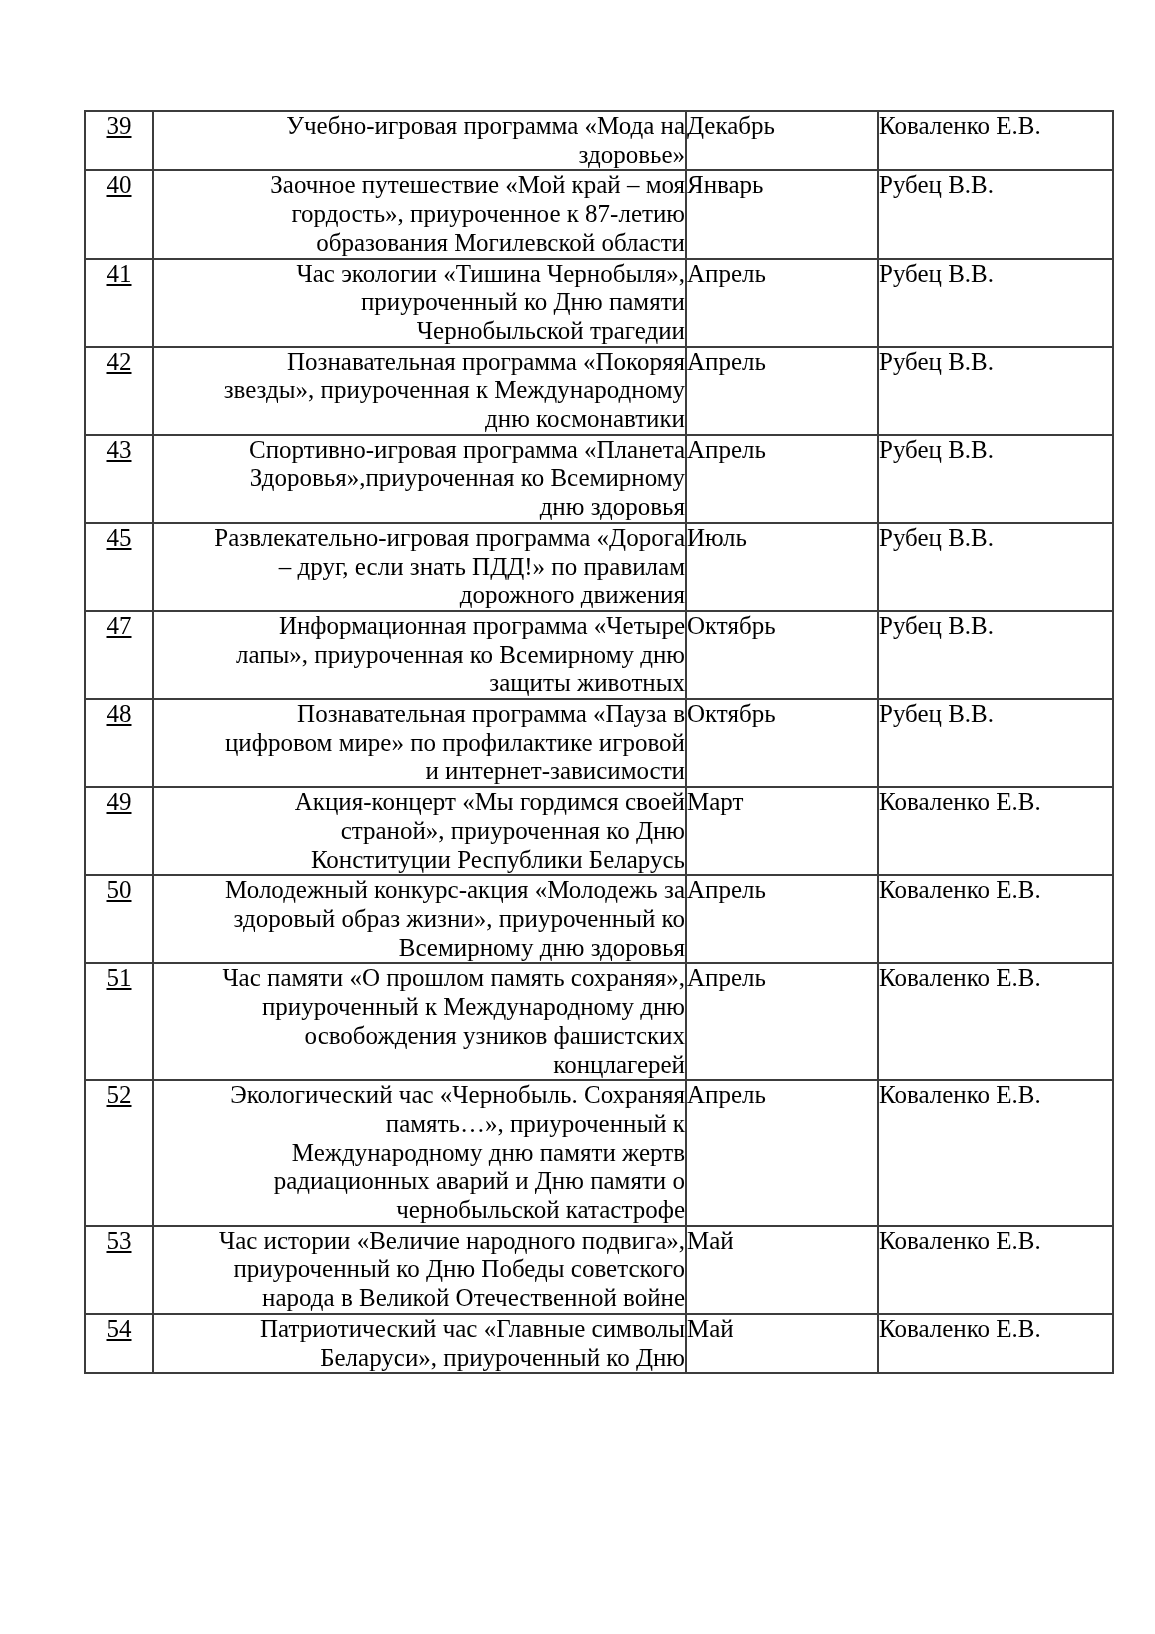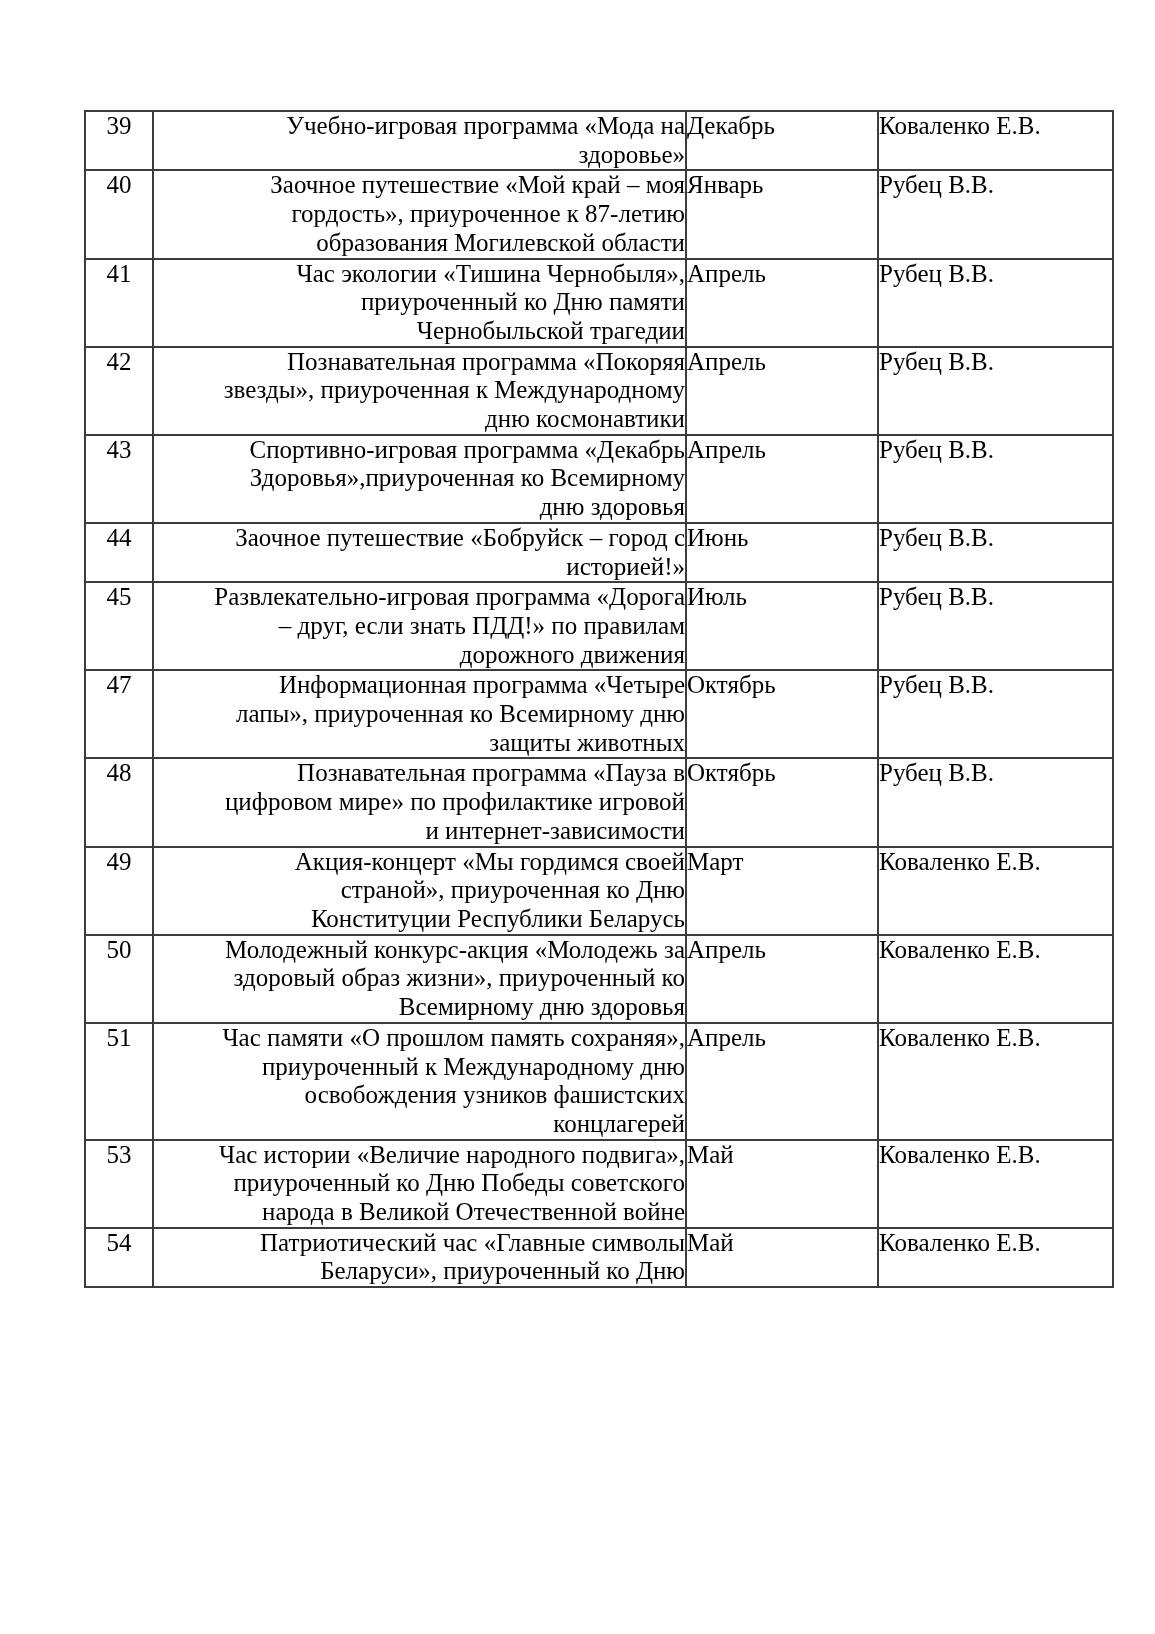--- a/index.html
+++ b/index.html
@@ -35,20 +35,21 @@
   table.schedule td {
     border: 2px solid #3c3c3c;
     vertical-align: top;
     font-size: 25px;
     line-height: 28.7px;
     padding: 0;
     overflow: hidden;
   }
   td.col-num {
     text-align: center;
+    text-decoration: underline;
   }
   td.col-name {
     text-align: right;
     padding-left: 10px;
     padding-right: 4px;
     white-space: pre-line;
   }
   td.col-month,
   td.col-person {
     text-align: left;
@@ -92,31 +93,24 @@
         <tr>
           <td class="col-num">42</td>
           <td class="col-name">Познавательная программа «Покоряя
 звезды», приуроченная к Международному
 дню космонавтики</td>
           <td class="col-month">Апрель</td>
           <td class="col-person">Рубец В.В.</td>
         </tr>
         <tr>
           <td class="col-num">43</td>
-          <td class="col-name">Спортивно-игровая программа «Декабрь
+          <td class="col-name">Спортивно-игровая программа «Планета
 Здоровья»,приуроченная ко Всемирному
 дню здоровья</td>
           <td class="col-month">Апрель</td>
-          <td class="col-person">Рубец В.В.</td>
-        </tr>
-        <tr>
-          <td class="col-num">44</td>
-          <td class="col-name">Заочное путешествие «Бобруйск – город с
-историей!»</td>
-          <td class="col-month">Июнь</td>
           <td class="col-person">Рубец В.В.</td>
         </tr>
         <tr>
           <td class="col-num">45</td>
           <td class="col-name">Развлекательно-игровая программа «Дорога
 – друг, если знать ПДД!» по правилам
 дорожного движения</td>
           <td class="col-month">Июль</td>
           <td class="col-person">Рубец В.В.</td>
         </tr>
@@ -155,20 +149,30 @@
         <tr>
           <td class="col-num">51</td>
           <td class="col-name">Час памяти «О прошлом память сохраняя»,
 приуроченный к Международному дню
 освобождения узников фашистских
 концлагерей</td>
           <td class="col-month">Апрель</td>
           <td class="col-person">Коваленко Е.В.</td>
         </tr>
         <tr>
+          <td class="col-num">52</td>
+          <td class="col-name">Экологический час «Чернобыль. Сохраняя
+память…», приуроченный к
+Международному дню памяти жертв
+радиационных аварий и Дню памяти о
+чернобыльской катастрофе</td>
+          <td class="col-month">Апрель</td>
+          <td class="col-person">Коваленко Е.В.</td>
+        </tr>
+        <tr>
           <td class="col-num">53</td>
           <td class="col-name">Час истории «Величие народного подвига»,
 приуроченный ко Дню Победы советского
 народа в Великой Отечественной войне</td>
           <td class="col-month">Май</td>
           <td class="col-person">Коваленко Е.В.</td>
         </tr>
         <tr>
           <td class="col-num">54</td>
           <td class="col-name">Патриотический час «Главные символы

